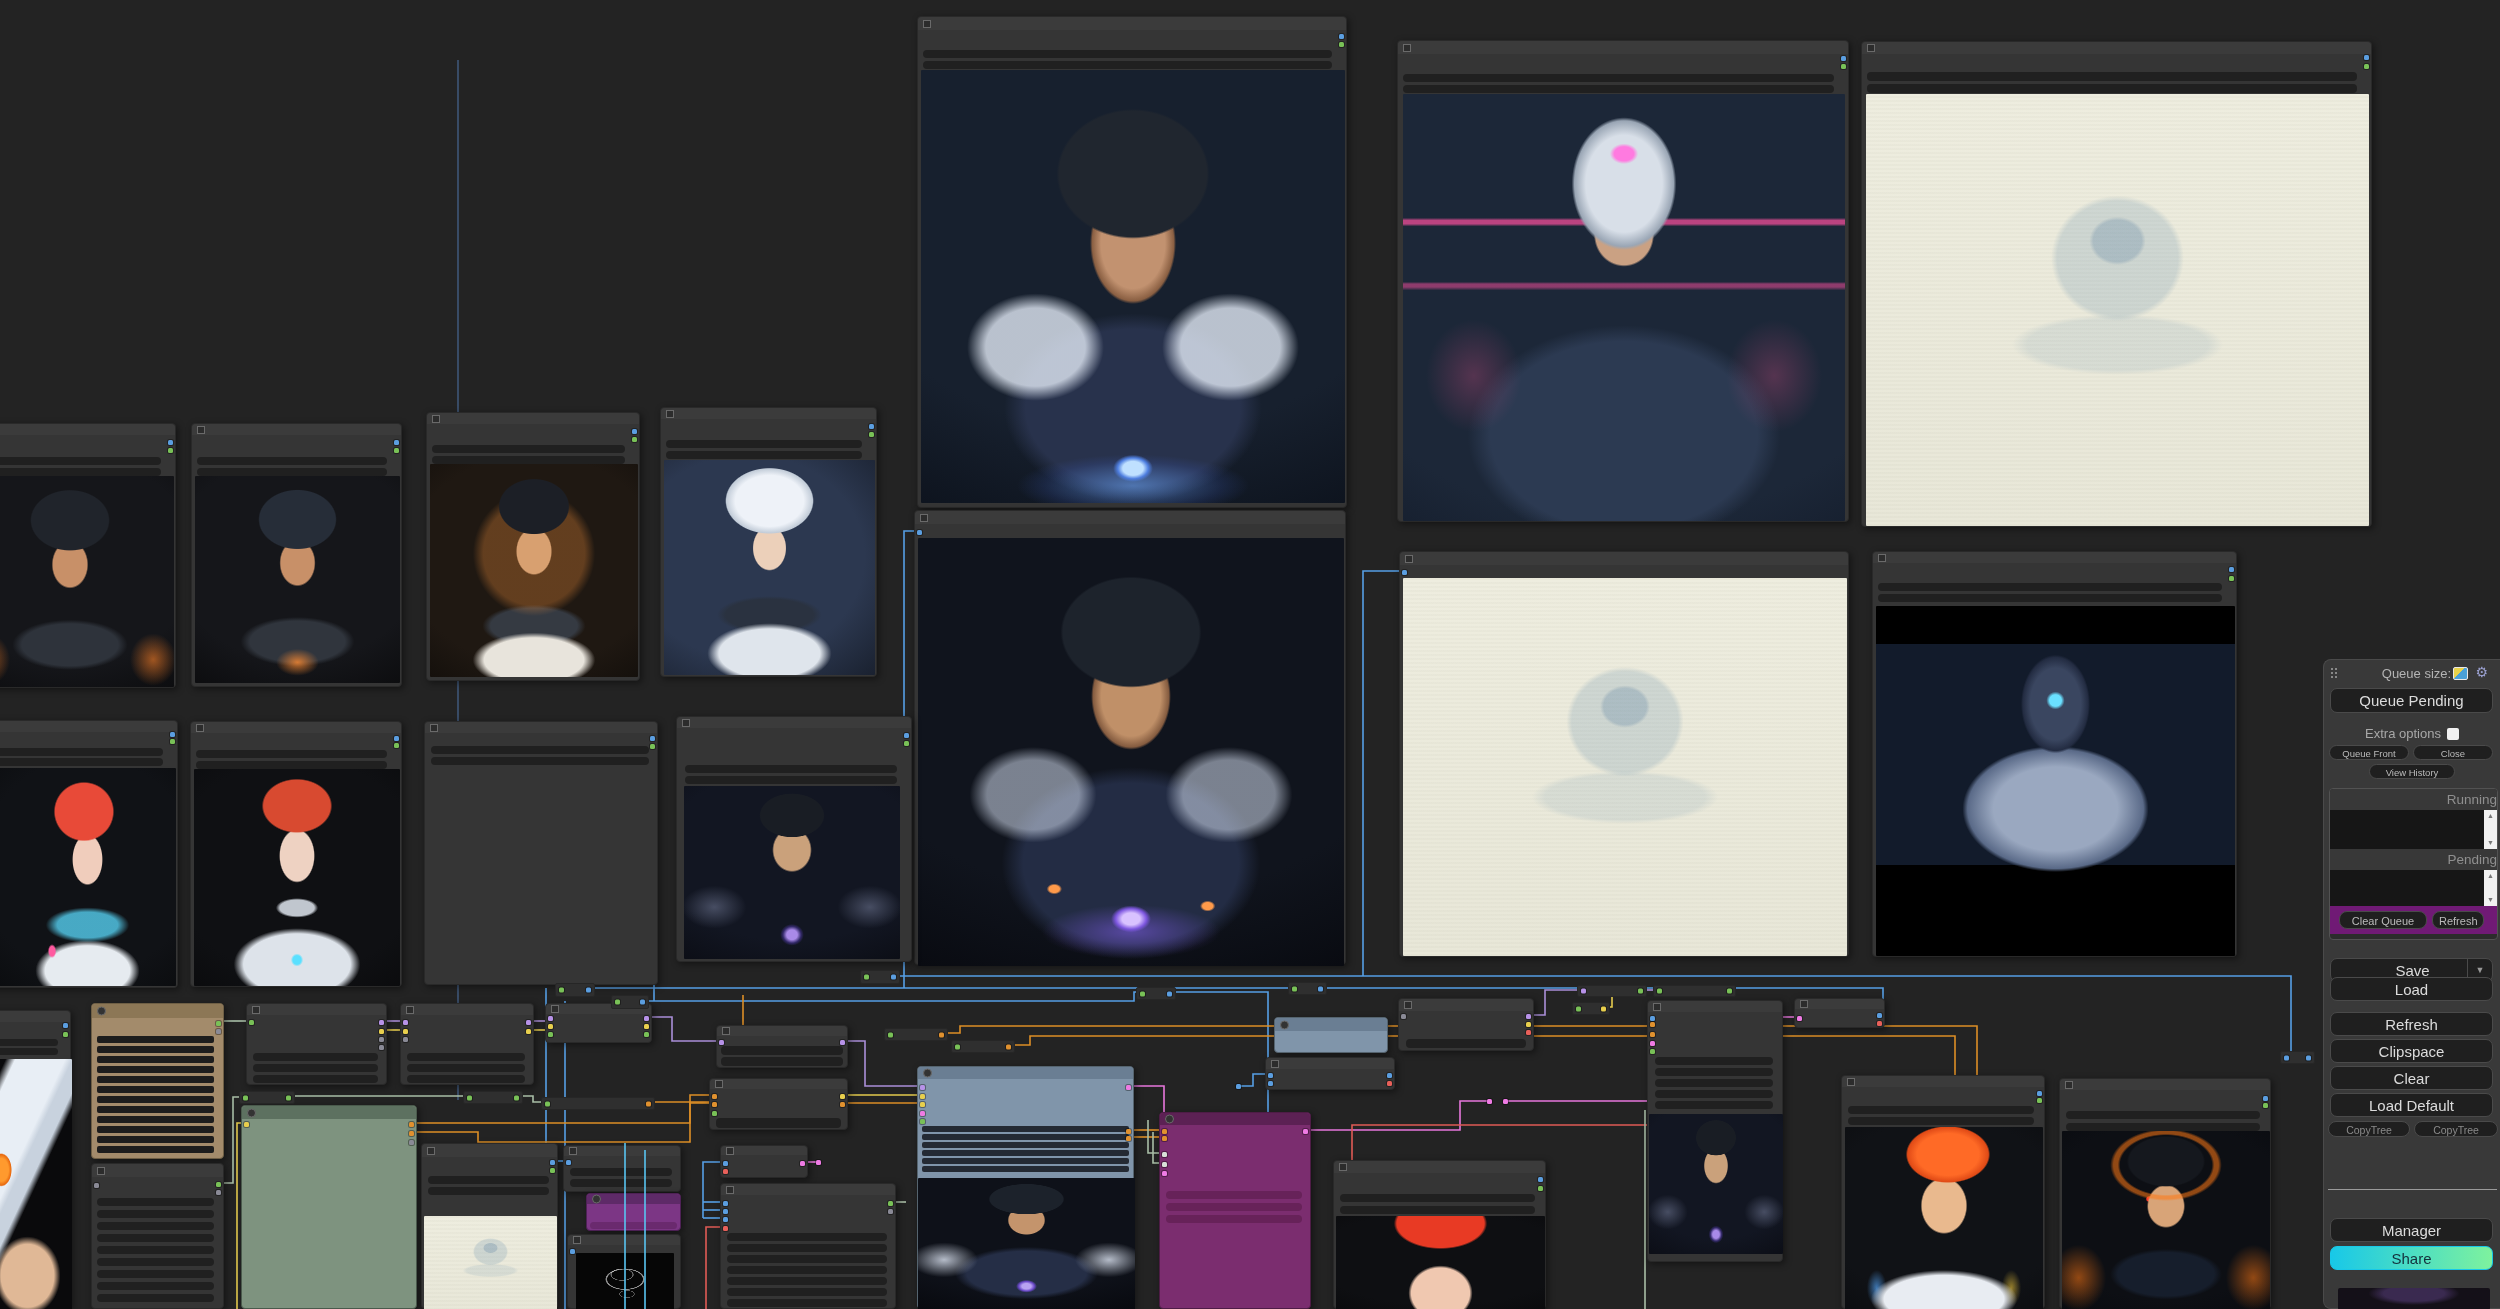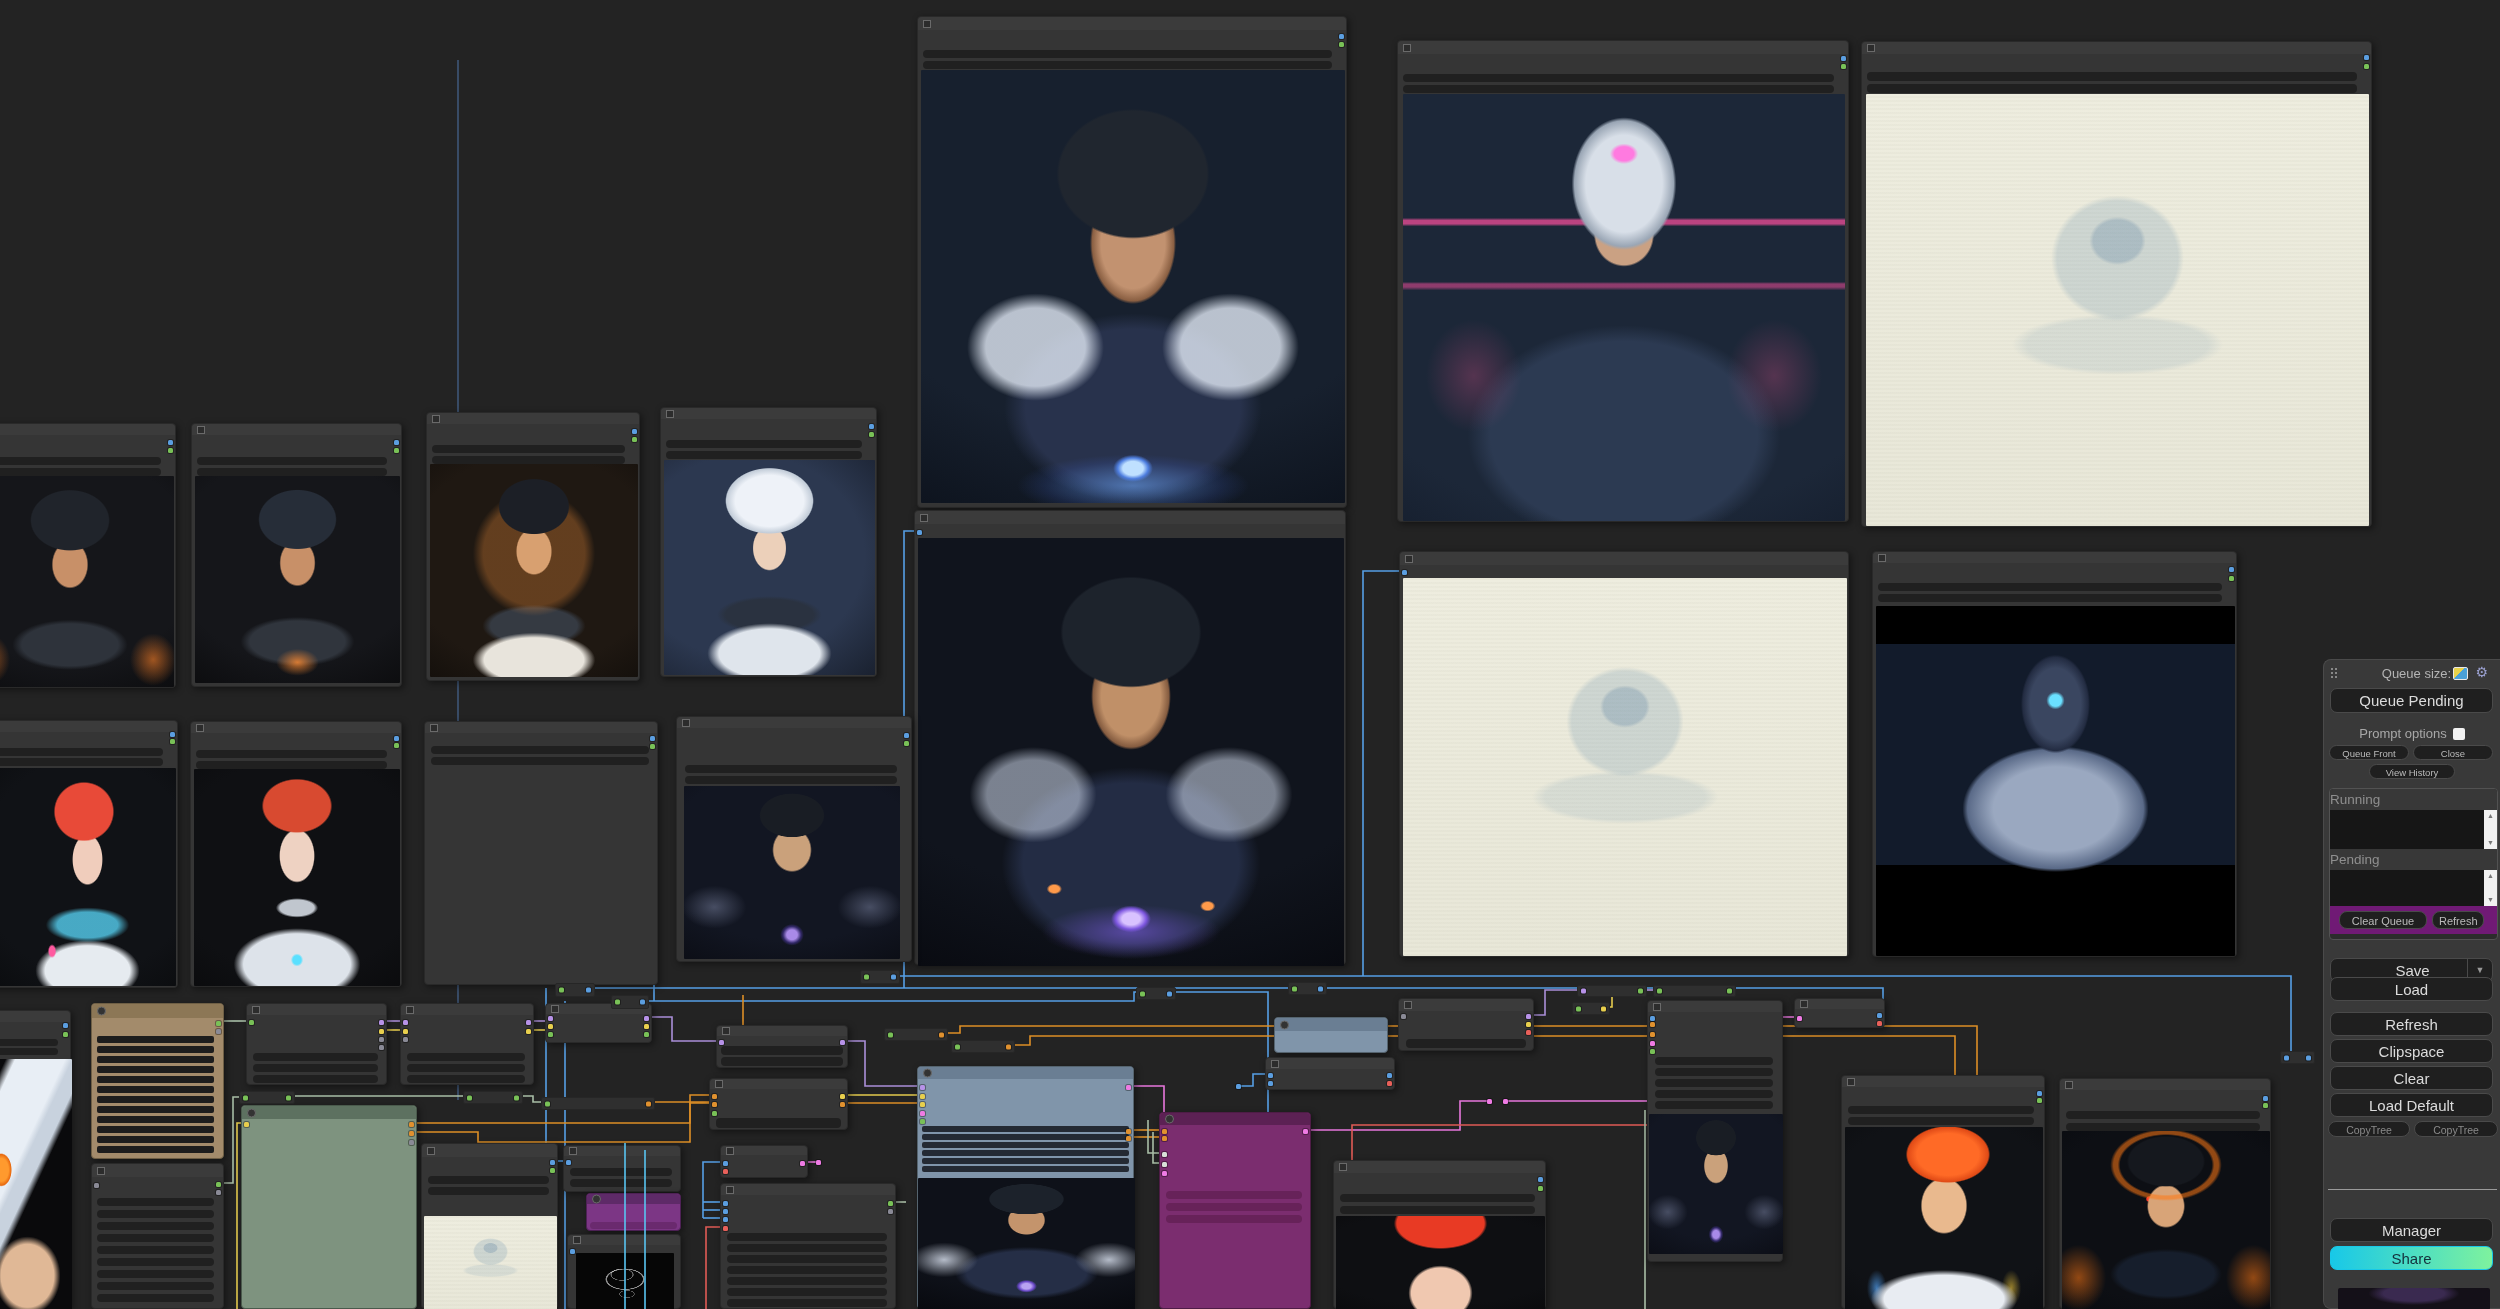--- a/index.html
+++ b/index.html
@@ -186,21 +186,21 @@
   .gearicon{position:absolute;right:12px;top:4px;color:#9aa0d0;font-size:14px;}
   .mbtn{display:block;box-sizing:border-box;background:#1f1f1f;border:1px solid #4a4a4a;border-radius:7px;
         color:#dcdcdc;text-align:center;cursor:pointer;}
   .big{position:absolute;left:6px;width:163px;height:24px;font-size:15px;line-height:22px;}
   .pill{position:absolute;height:15px;font-size:9.5px;line-height:13px;color:#bbb;border-radius:8px;}
   .xopts{position:absolute;left:0;top:66px;width:100%;text-align:center;color:#a8a8a8;font-size:13px;}
   .xopts .cb{display:inline-block;width:12px;height:12px;background:#f2f2f2;border-radius:2px;
              vertical-align:-2px;margin-left:6px;}
   #qbox{position:absolute;left:5px;top:128px;width:167px;height:150px;border:1px solid #525252;
         border-radius:4px;background:#2c2c2c;overflow:hidden;}
-  .qhdr{height:21px;background:#383838;color:#8f8f8f;font-size:13.5px;text-align:left;line-height:21px;}
+  .qhdr{height:21px;background:#383838;color:#8f8f8f;font-size:13.5px;text-align:right;line-height:21px;}
   .qlist{position:relative;height:39px;background:#161616;}
   .sbar{position:absolute;right:0;top:0;width:13px;height:100%;background:#f1f1f1;}
   .sbar span{position:absolute;left:0;width:13px;text-align:center;color:#777;font-size:7px;line-height:10px;}
   .sbar .up{top:1px;} .sbar .dn{bottom:1px;}
   .qbtns{position:relative;height:28px;background:#701a75;}
   #share.mbtn{background:linear-gradient(90deg,#18c8e8,#7ef29e);color:#14303c;border-color:#18c8e8;}
   .mdivider{position:absolute;left:4px;width:169px;border-top:1px solid #9a9a9a;}
   .mthumb{position:absolute;left:14px;top:628px;width:152px;height:22px;border-radius:2px;}
 </style>
 </head>
@@ -736,21 +736,21 @@
 
   <div id="menu">
     <div class="mhead">
       <span class="dragdots"></span>
       <span class="qsize">Queue size: 0</span>
       <span class="imgicon"></span>
       <span class="gearicon">⚙</span>
     </div>
     <button class="mbtn big" style="top:28px;height:25px;">Queue Pending</button>
     <div class="xopts">
-      <span>Prompt options</span><span class="cb"></span>
+      <span>Extra options</span><span class="cb"></span>
     </div>
     <button class="mbtn pill" style="left:5px;top:85px;width:80px;">Queue Front</button>
     <button class="mbtn pill" style="left:89px;top:85px;width:80px;">Close</button>
     <button class="mbtn pill" style="left:45px;top:104px;width:86px;">View History</button>
 
     <div id="qbox">
       <div class="qhdr">Running</div>
       <div class="qlist">
         <div class="sbar">
           <span class="up">▲</span>

